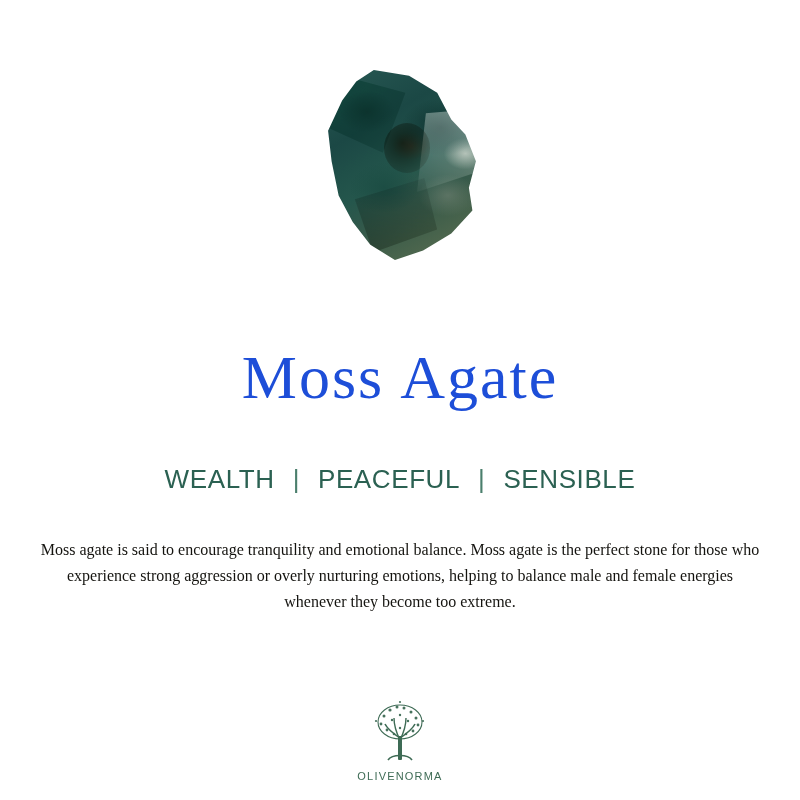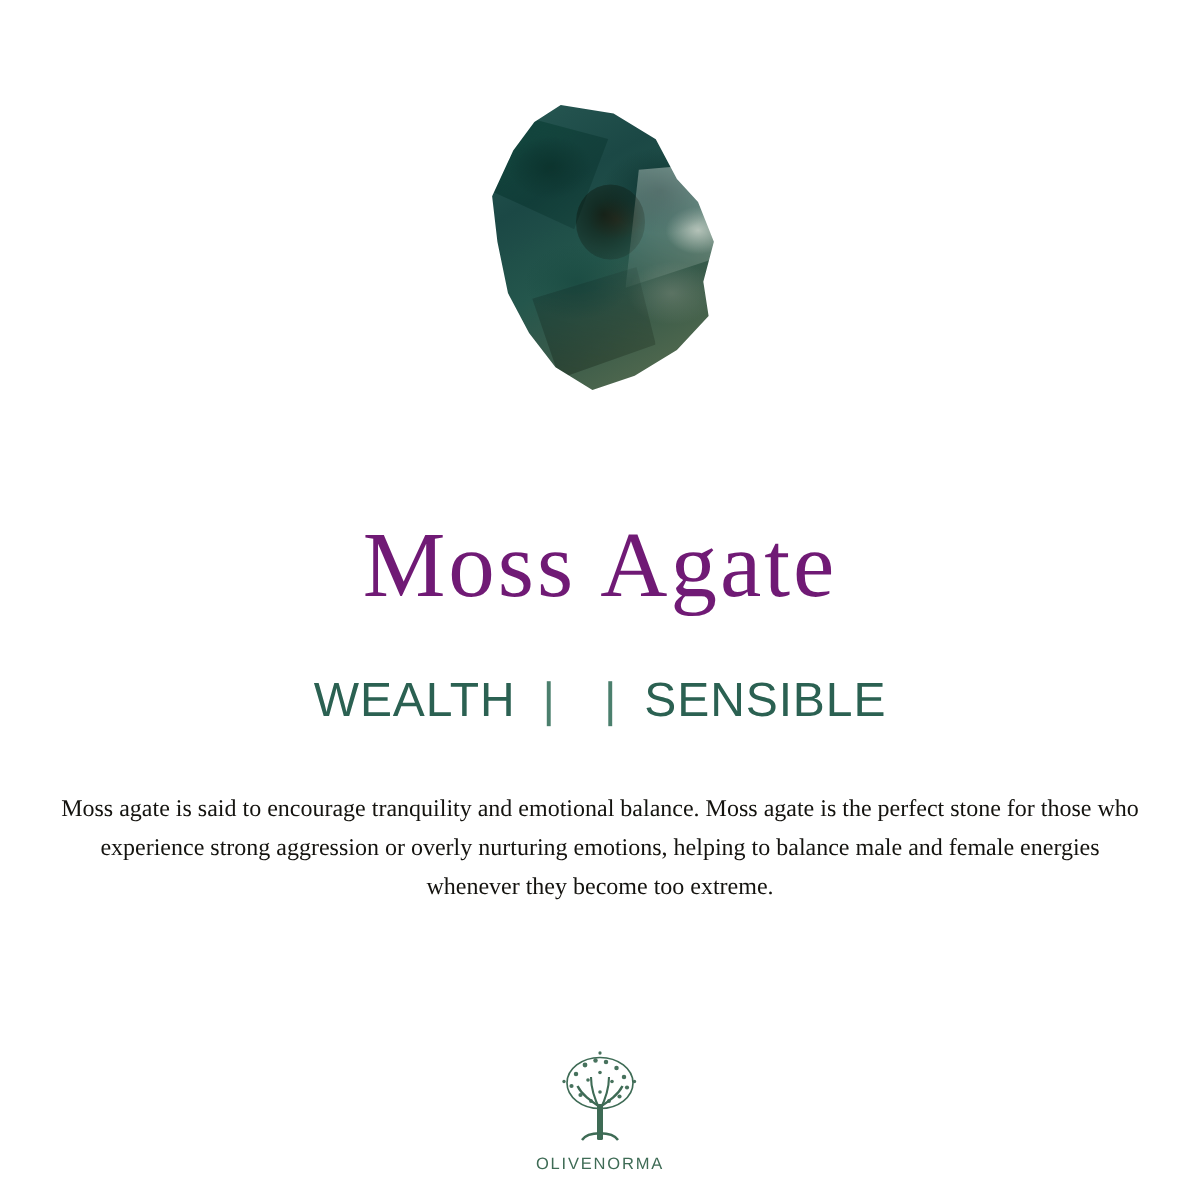--- a/index.html
+++ b/index.html
@@ -87,35 +87,35 @@
     left: 40%; top: 28%; width: 26%; height: 26%;
     background: radial-gradient(ellipse at 40% 40%, rgba(86,70,42,0.75), rgba(86,70,42,0));
     border-radius: 50%;
     mix-blend-mode: multiply;
   }
 
   
   .title {
     font-family: "Liberation Serif", serif;
     font-size: 62px;
-    color: #701a75;
+    color: #1d4ed8;
     letter-spacing: 2px;
     line-height: 1;
     margin-top: 36px;
     font-weight: 400;
   }
   .title .gap { display: inline-block; width: 16px; }
 
   
   .keywords {
-    margin-top: 40px;
+    margin-top: 56px;
     display: flex;
     align-items: flex-start;
     font-family: "Liberation Sans", sans-serif;
-    font-size: 32px;
+    font-size: 26px;
     color: #2b6152;
     letter-spacing: 0.6px;
   }
   .keywords .kw { padding: 0 2px; }
   .keywords .sep {
     padding: 0 16px;
     color: #4b7f6d;
     font-weight: 300;
   }
 
@@ -164,20 +164,21 @@
     </div>
   </div>
 
   <div class="title">
     <span>Moss</span><span class="gap"></span><span>Agate</span>
   </div>
 
   <div class="keywords">
     <span class="kw">WEALTH</span>
     <span class="sep">|</span>
+    <span class="kw">PEACEFUL</span>
     <span class="sep">|</span>
     <span class="kw">SENSIBLE</span>
   </div>
 
   <p class="description">Moss agate is said to encourage tranquility and emotional balance. Moss agate is the perfect stone for those who experience strong aggression or overly nurturing emotions, helping to balance male and female energies whenever they become too extreme.</p>
 
   <div class="logo-wrap">
     <svg class="logo-tree" width="92" height="72" viewBox="0 0 92 72">
       <g fill="#3e6b55">
         <rect x="44" y="40" width="4" height="24" rx="1"></rect>

